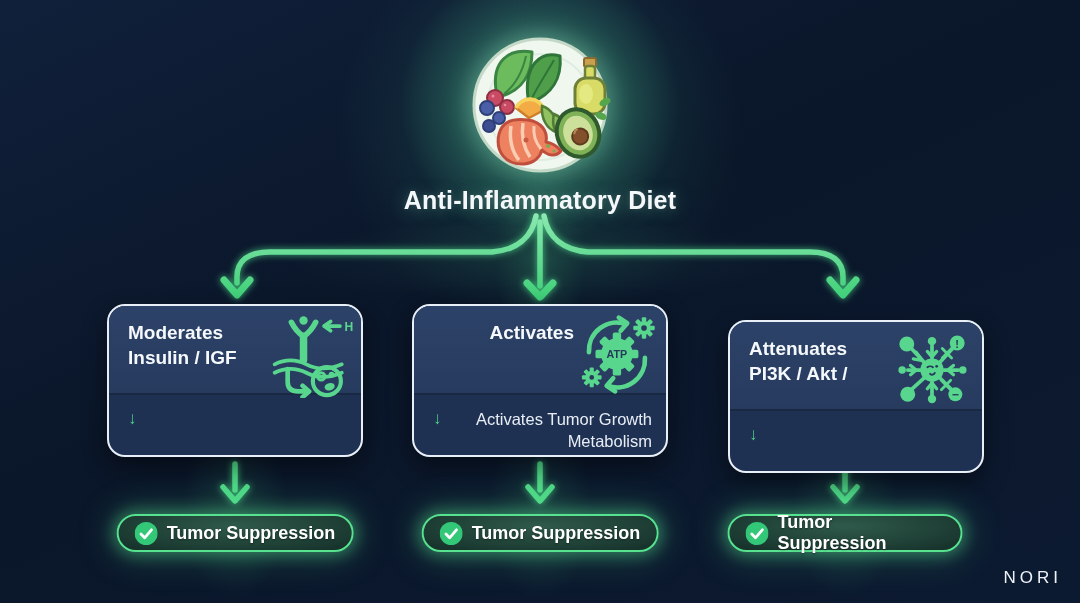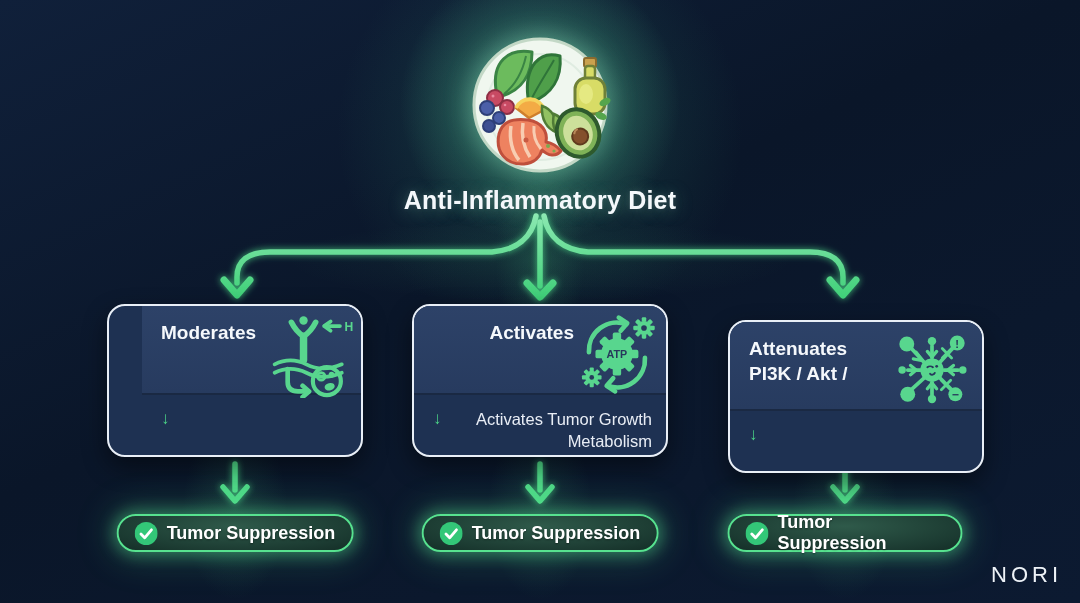--- a/index.html
+++ b/index.html
@@ -31,21 +31,21 @@
   .plate-wrap{ position:absolute; left:462px; top:28px; width:156px; height:154px; }
   .plate-wrap svg{ display:block; filter:drop-shadow(0 0 14px rgba(140,240,190,.45)); }
 
   .arrows{ position:absolute; inset:0; pointer-events:none; }
 
   .box{
     position:absolute; top:304px; width:256px; height:153px;
     border:2.5px solid #e9eff7; border-radius:18px; overflow:hidden;
     background:#1e3152; box-shadow:0 10px 24px rgba(0,0,0,.45);
   }
-  .box1{ left:107px;padding-left:33px; } .box2{ left:412px;text-align:right; } .box3{ left:728px;margin-top:16px; }
+  .box1{ left:107px; } .box2{ left:412px;text-align:right; } .box3{ left:728px;margin-top:16px; }
   .box-head{
     display:flex; height:89px;
     background:linear-gradient(180deg,#2d4268,#273b5f);
     border-bottom:2px solid rgba(8,15,30,.5);
   }
   .box-title{ flex:1; padding:15px 0 0 19px; font-size:19px; line-height:1.3; font-weight:bold; color:#f5f8fc; }
   .box-title span{ display:block; }
   .box-icon{ width:92px; padding:6px 8px 0 0; display:flex; justify-content:flex-end; }
   .box-body{
     display:flex; align-items:flex-start; gap:8px;
@@ -59,21 +59,21 @@
     border:2.5px solid #57e28f; border-radius:22px;
     background:radial-gradient(ellipse at 50% 30%, #2f5a4a 0%, #1b3a31 75%, #142e27 100%);
     box-shadow:0 0 16px 3px rgba(87,224,141,.45), 0 0 36px 8px rgba(87,224,141,.20);
   }
   .pill1{ left:235px; } .pill2{ left:540px; } .pill3{ left:845px; }
   .pill-label{ font-size:18px; font-weight:bold; color:#ffffff; text-shadow:0 1px 2px rgba(0,0,0,.4); }
   .check{ display:flex; }
 
   .brand{
     position:absolute; right:18px; bottom:15px;
-    font-size:22px; letter-spacing:4px; color:#edf2f7; font-weight:500;margin-top:28px;
+    font-size:17px; letter-spacing:4px; color:#edf2f7; font-weight:500;margin-top:28px;
   }
 </style>
 </head>
 <body>
 
 <div class="canvas">
   <div class="bg"></div>
 
   <div class="plate-wrap">
     <svg width="156" height="154" viewBox="0 0 156 154">
@@ -157,20 +157,21 @@
       <path d="M 235 464 L 235 490 M 223 487 L 235 501 L 247 487"></path>
       <path d="M 540 464 L 540 490 M 528 487 L 540 501 L 552 487"></path>
       <path d="M 845 464 L 845 490 M 833 487 L 845 501 L 857 487"></path>
     </g>
   </svg>
 
   <section class="box box1">
     <div class="box-head">
       <div class="box-title">
         <span>Moderates</span>
+        <span>Insulin / IGF</span>
       </div>
       <div class="box-icon">
         <svg width="84" height="86" viewBox="0 0 90 90">
           <g stroke="#58d68e" fill="none" stroke-linecap="round">
             <circle cx="37" cy="8" r="4.5" fill="#58d68e" stroke="none"></circle>
             <path d="M24,10 C28,18 32,22 37,25" stroke-width="6"></path>
             <path d="M50,10 C46,18 42,22 37,25" stroke-width="6"></path>
             <path d="M37,25 L37,50" stroke-width="8"></path>
             <path d="M60,14 L76,14" stroke-width="4"></path>
             <path d="M66,9 L59,14 L66,19" stroke-width="4" stroke-linejoin="round"></path>

